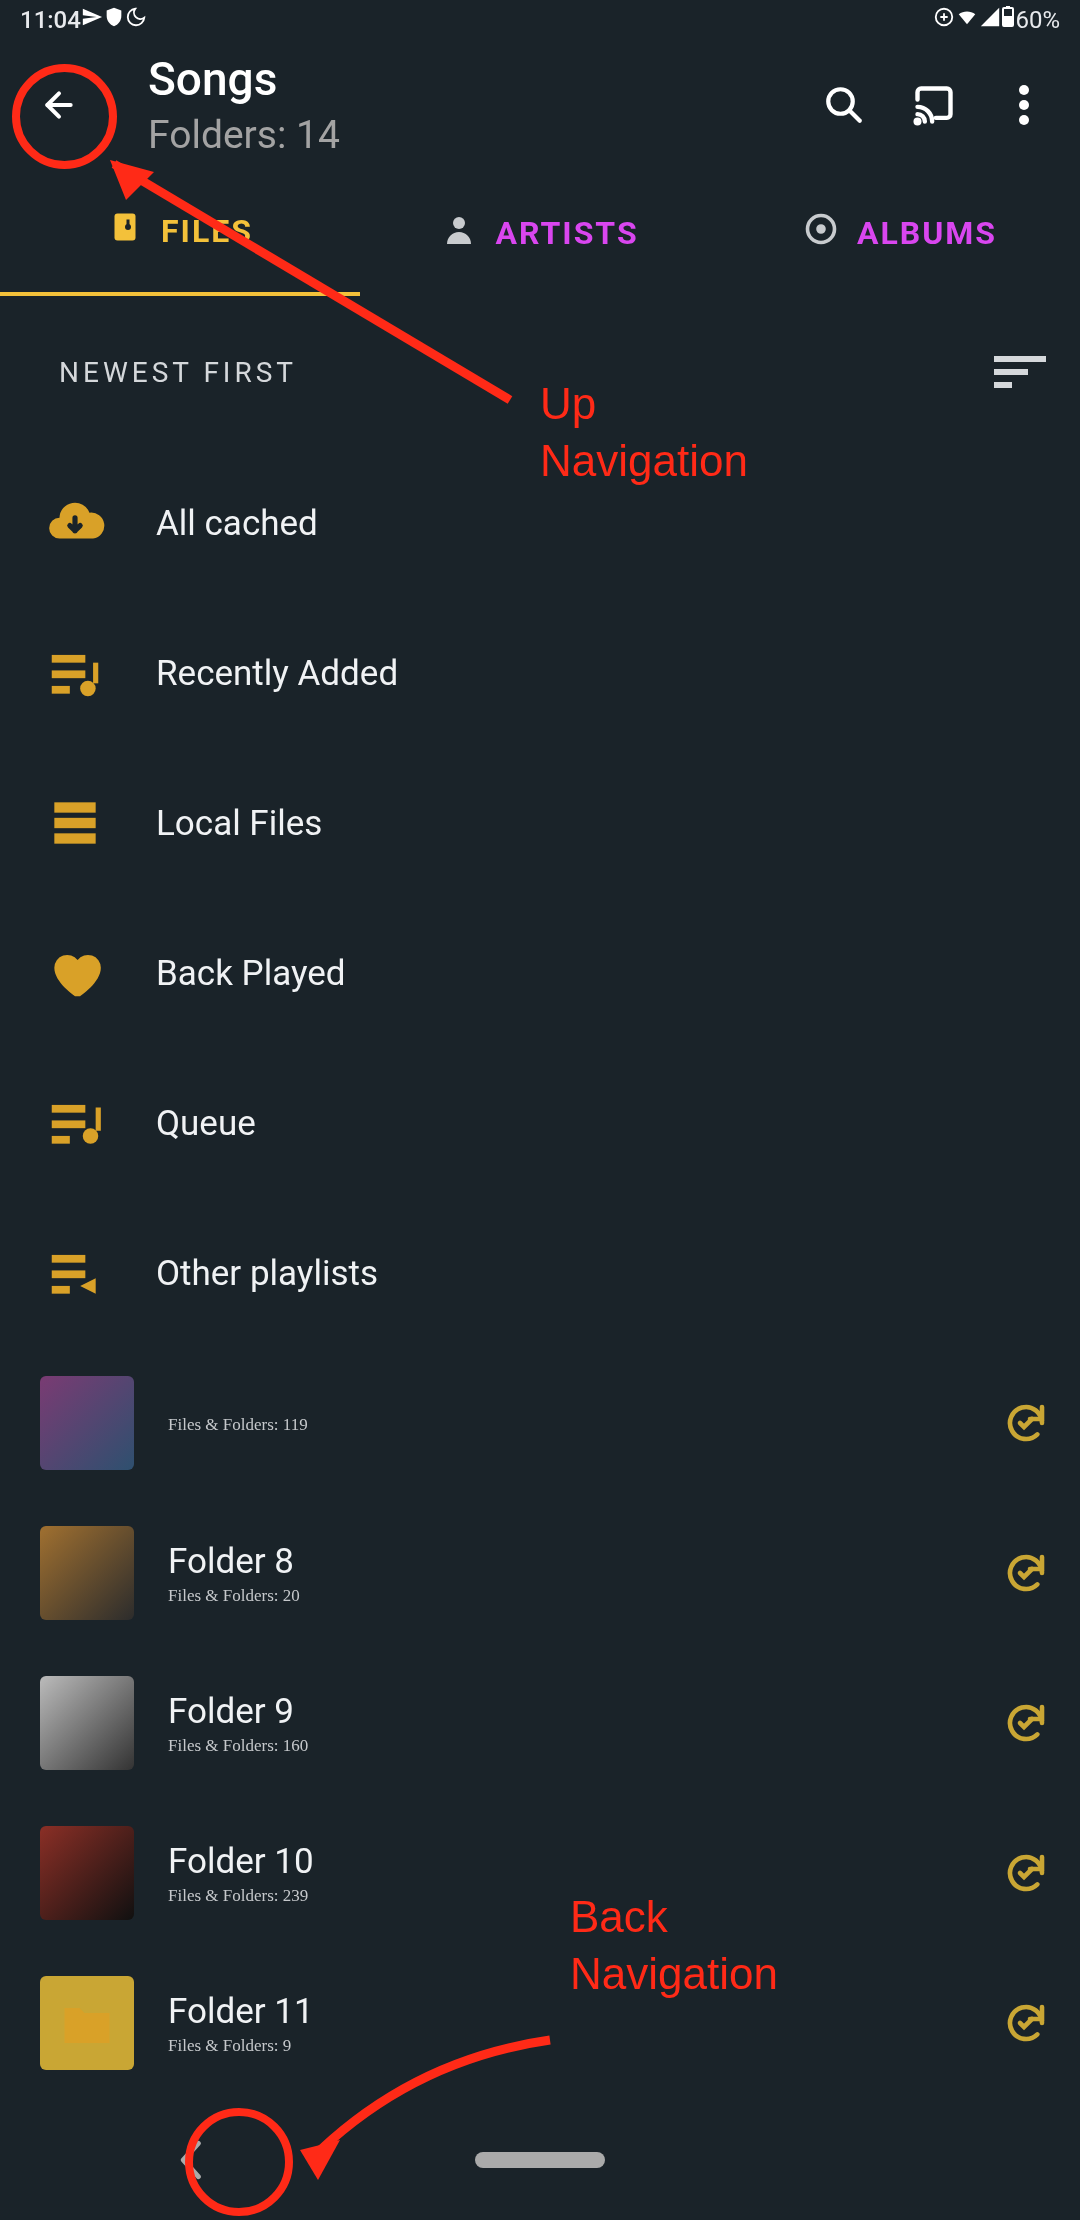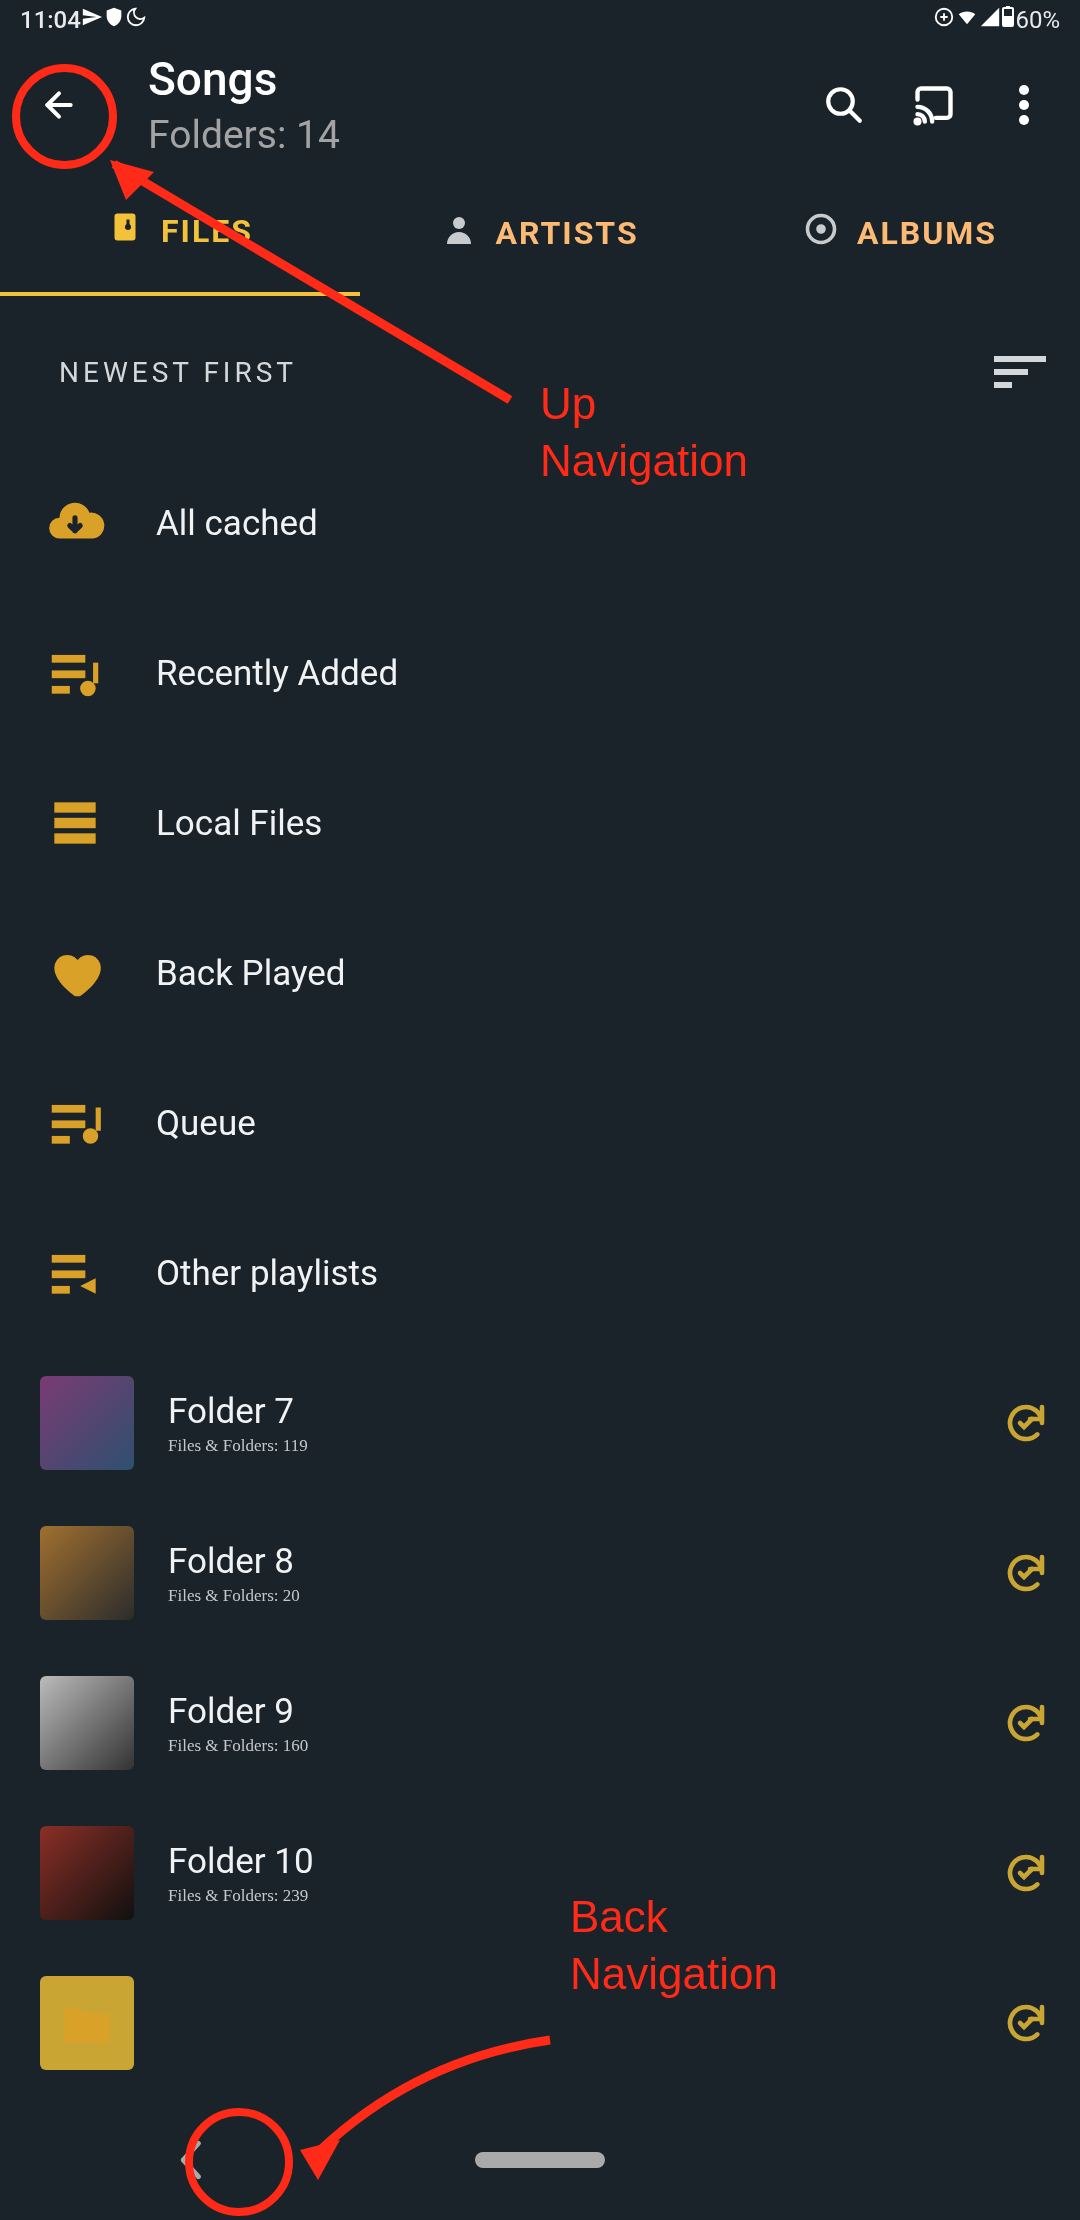--- a/index.html
+++ b/index.html
@@ -47,21 +47,21 @@
   
   .tabs {
     position: absolute; top: 170px; left: 0;
     width: 1080px; height: 126px;
     display: flex;
   }
   .tab {
     flex: 1;
     display: flex; align-items: center; justify-content: center;
     font-size: 32px; font-weight: 700; letter-spacing: 2px;
-    color: #fdba74;
+    color: #d946ef;
     gap: 18px;
   }
   .tab.active { color: #f3c13a; border-bottom: 4px solid #f3c13a; }
   .tab svg { width: 36px; height: 36px; }
 
   
   .sort-row {
     position: absolute; top: 296px; left: 15px;
     width: 1080px; height: 152px;
     display: flex; align-items: center; justify-content: space-between;
@@ -339,21 +339,20 @@
           <rect x="3" y="17" width="7" height="3"></rect>
           <path d="M14 17l6 3V14l-6 3z"></path>
         </svg>
     </span>
     <span class="list-title">Other playlists</span>
   </div>
 
   <div class="list-item folder">
     <div class="folder-thumb"></div>
     <div>
-      <div class="list-title">Folder 7</div>
       <div class="list-sub">Files &amp; Folders: 119</div>
     </div>
     <div class="sync-icon">
       <svg width="48" height="48" viewBox="0 0 24 24" fill="none" stroke="#c9a634" stroke-width="2.3" stroke-linecap="round">
           <path d="M20 12a8 8 0 10-2.34 5.66"></path>
           <path d="M20 4v6h-6"></path>
           <path d="M9 12l2 2 4-4"></path>
         </svg>
     </div>
   </div>
@@ -401,20 +400,24 @@
           <path d="M9 12l2 2 4-4"></path>
         </svg>
     </div>
   </div>
 
   <div class="list-item folder">
     <div class="folder-thumb v5">
       <svg width="60" height="50" viewBox="0 0 24 20" fill="#b88a1e">
           <path d="M3 4h6l2 2h10v12H3z" fill="#d9a128"></path>
         </svg>
+    </div>
+    <div>
+      <div class="list-title">Folder 11</div>
+      <div class="list-sub">Files &amp; Folders: 9</div>
     </div>
     <div class="sync-icon">
       <svg width="48" height="48" viewBox="0 0 24 24" fill="none" stroke="#c9a634" stroke-width="2.3" stroke-linecap="round">
           <path d="M20 12a8 8 0 10-2.34 5.66"></path>
           <path d="M20 4v6h-6"></path>
           <path d="M9 12l2 2 4-4"></path>
         </svg>
     </div>
   </div>
 

